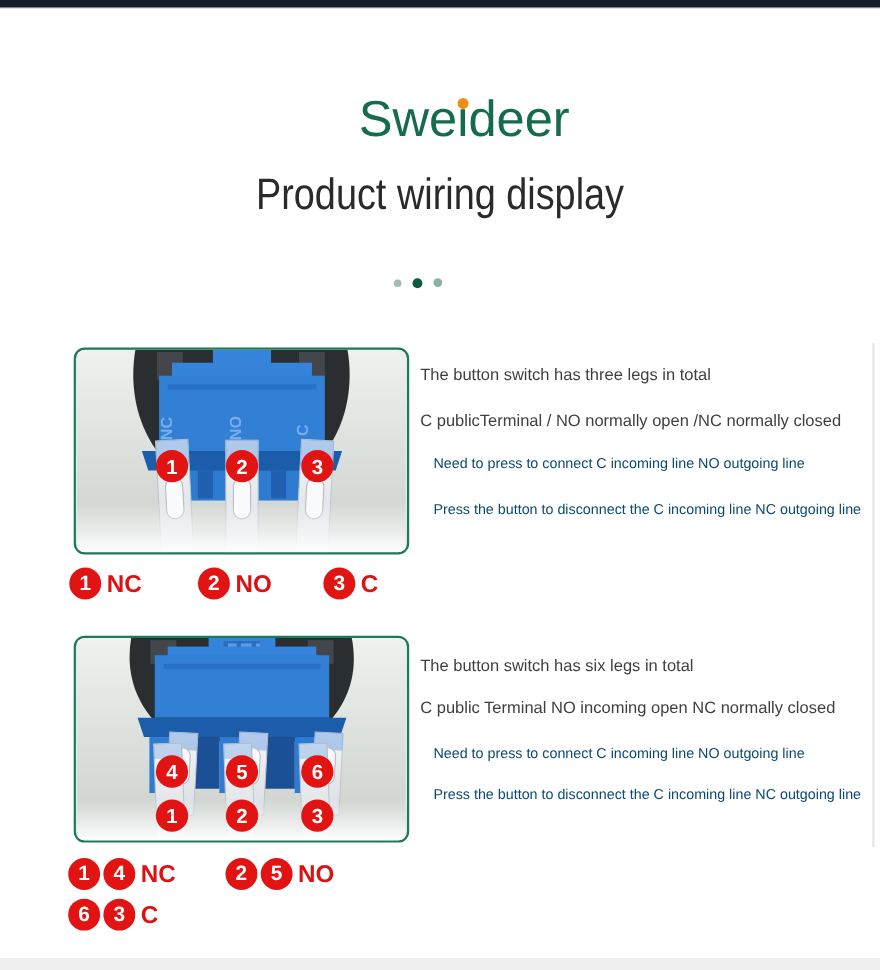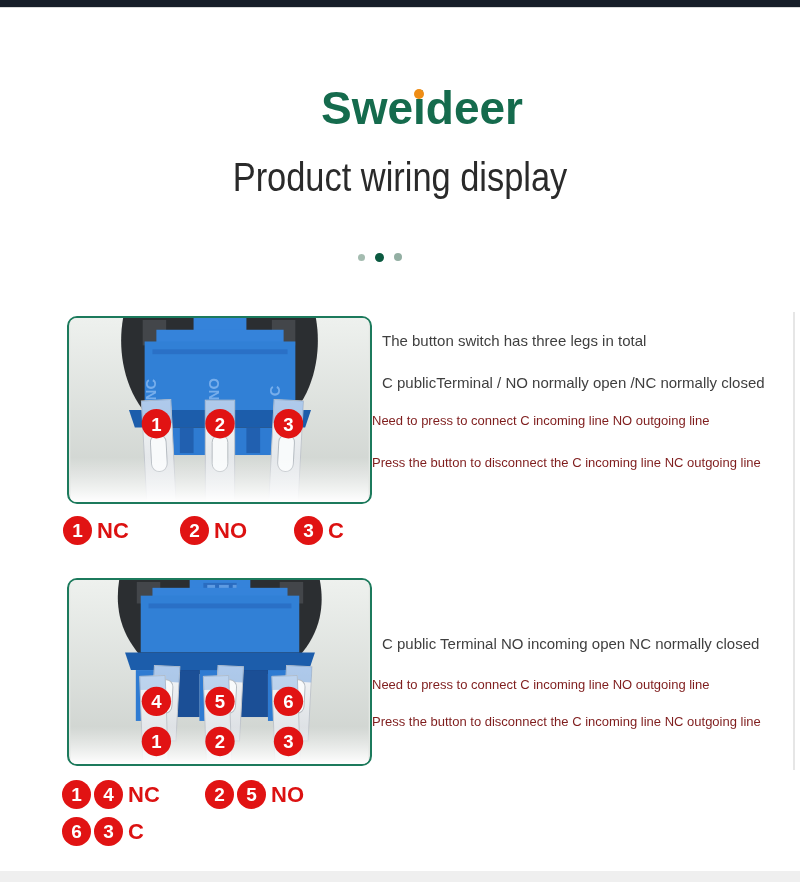--- a/index.html
+++ b/index.html
@@ -7,21 +7,21 @@
   .stage { position:relative; width:800px; height:882px; background:#ffffff; overflow:hidden; }
 
   
   .top-bar { position:absolute; left:0; top:0; width:800px; height:7px; background:#161d28; }
   .top-bar-edge { position:absolute; left:0; top:7px; width:800px; height:1px; background:#d9d9d9; }
   .right-edge-line { position:absolute; left:793px; top:312px; width:2px; height:458px; background:#e6e6e6; }
   .bottom-band { position:absolute; left:0; top:871px; width:800px; height:11px; background:#efefef; }
 
   
   .logo { position:absolute; left:0; right:0; top:82px; text-align:center;
-          font-size:46px; font-weight:bold; color:#156b4d; letter-spacing:0; line-height:52px;margin-left:44px; }
+          font-size:46px; font-weight:normal; color:#156b4d; letter-spacing:0; line-height:52px;margin-left:44px; }
   .logo .logo-i { position:relative; display:inline-block; }
   .logo .logo-i::after { content:""; position:absolute; left:50%; top:7px; width:10px; height:10px;
           margin-left:-5px; border-radius:50%; background:#ef8d15; }
 
   
   .page-title { position:absolute; left:0; right:0; top:154px; text-align:center;
           font-size:40px; font-weight:400; color:#2a2a2a; line-height:46px;
           transform:scaleX(.86); transform-origin:50% 50%; }
 
   
@@ -33,21 +33,21 @@
 
   
   .panel { position:absolute; left:67px; width:305px; height:188px;
            border:2px solid #1c7a5c; border-radius:10px; overflow:hidden; background:#e4e8e4; }
   .panel-1 { top:316px; }
   .panel-2 { top:578px; }
   .panel svg { display:block; width:100%; height:100%; }
 
   
   .desc-line { position:absolute; left:382px; width:412px; font-size:15px; color:#3f3f3f; line-height:18px; }
-  .note-line { position:absolute; left:372px; width:400px; font-size:13px; color:#7f1d1d; line-height:16px; }
+  .note-line { position:absolute; left:394px; width:400px; font-size:13px; color:#0c4a6e; line-height:16px; }
   .s1-l1 { top:332px; } .s1-l2 { top:374px; } .s1-n1 { top:413px; } .s1-n2 { top:455px; }
   .s2-l1 { top:597px; } .s2-l2 { top:635px; } .s2-n1 { top:677px; } .s2-n2 { top:714px; }
 
   
   .lg-group { position:absolute; display:flex; align-items:center; gap:3px; height:29px; }
   .lg-badge { display:inline-block; width:29px; height:29px; border-radius:50%; background:#e11313;
               color:#fff; font-size:19px; font-weight:bold; text-align:center; line-height:29px; }
   .lg-label { font-size:22px; font-weight:bold; color:#dc1111; letter-spacing:0; padding-left:2px; }
   .lg1-1 { left:63px;  top:516px; }
   .lg1-2 { left:180px; top:516px; }
@@ -248,20 +248,21 @@
         <circle cx="153" cy="165" r="15" fill="#e11313"></circle>
         <text class="badge-num" x="153" y="172">2</text>
       </g>
       <g>
         <circle cx="223" cy="165" r="15" fill="#e11313"></circle>
         <text class="badge-num" x="223" y="172">3</text>
       </g>
     </svg>
   </div>
 
+  <p class="desc-line s2-l1">The button switch has six legs in total</p>
   <p class="desc-line s2-l2">C public Terminal NO incoming open NC normally closed</p>
   <p class="note-line s2-n1">Need to press to connect C incoming line NO outgoing line</p>
   <p class="note-line s2-n2">Press the button to disconnect the C incoming line NC outgoing line</p>
 
   <div class="lg-group lg2-1">
     <span class="lg-badge">1</span>
     <span class="lg-badge">4</span>
     <span class="lg-label">NC</span>
   </div>
   <div class="lg-group lg2-2">

